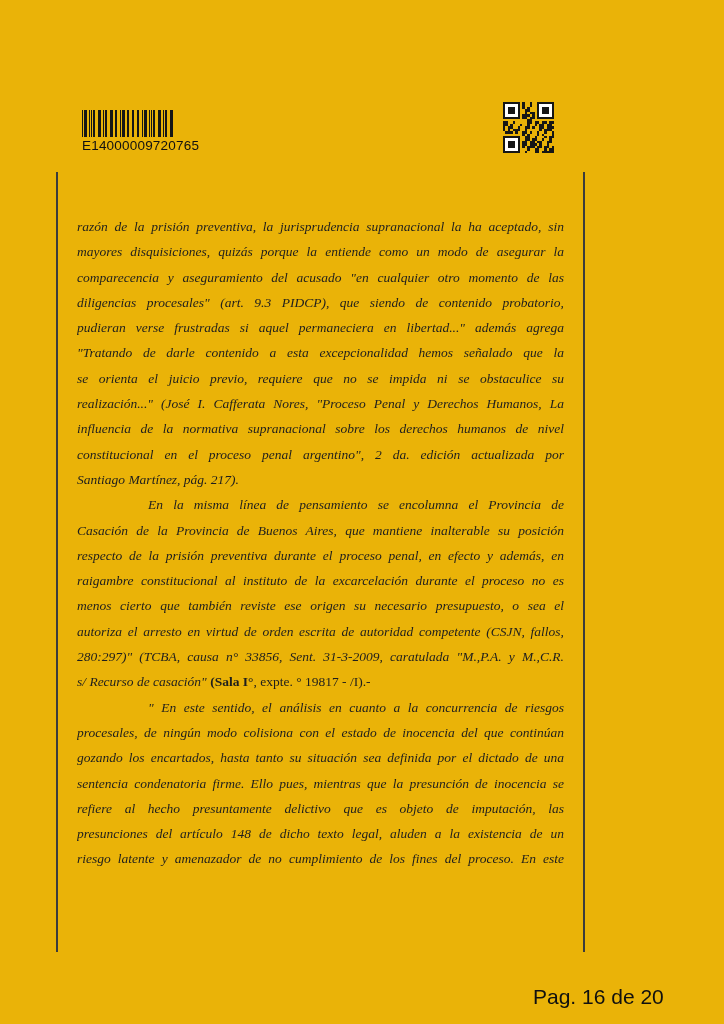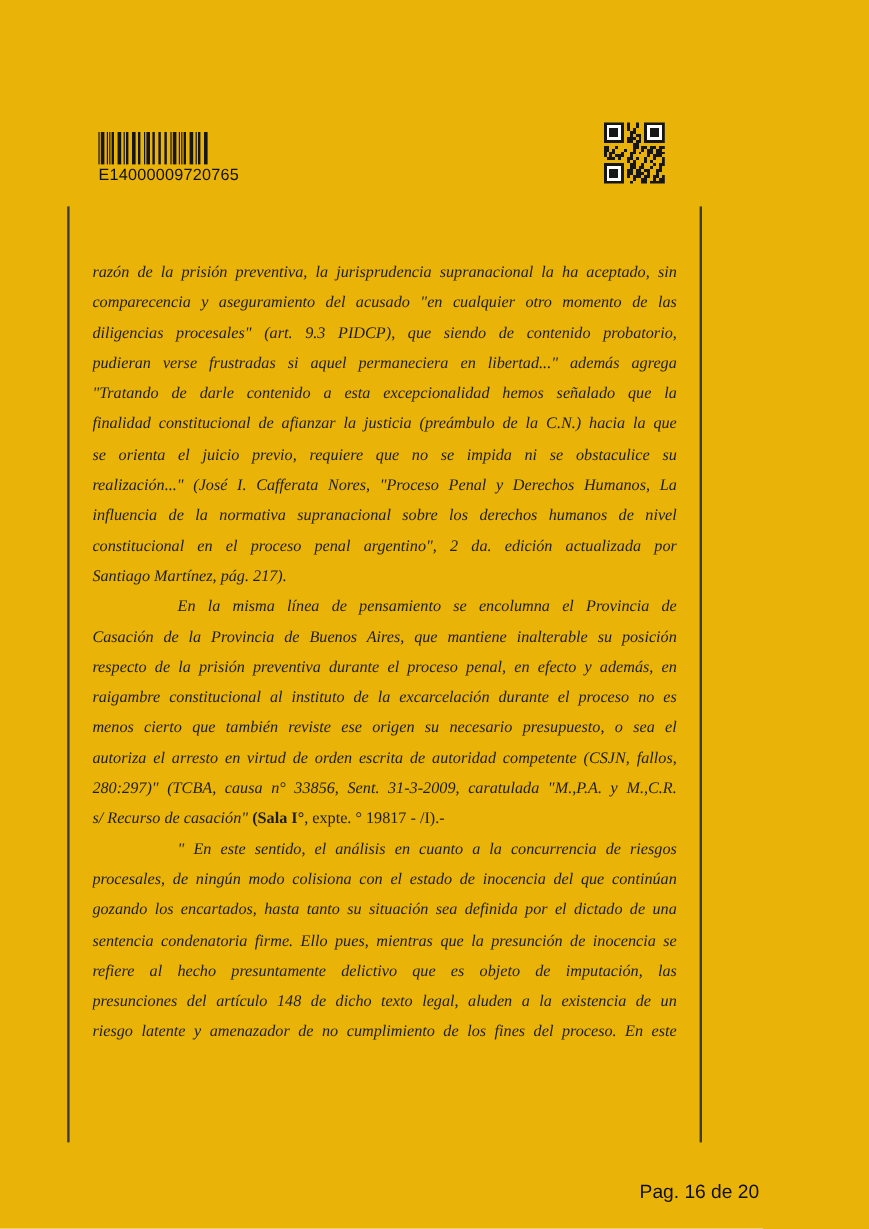--- a/index.html
+++ b/index.html
@@ -44,21 +44,21 @@
   .line.endline { text-align-last: left; }
   .line.indent { text-indent: 71px; }
   .s-italic { font-style: italic; }
   .s-bold   { font-style: normal; font-weight: bold; }
   .s-plain  { font-style: normal; }
 
   
   .footer-page {
     position: absolute; left: 533px; top: 985px;
     font-family: "Liberation Sans", sans-serif;
-    font-size: 16px; color: #101010; white-space: nowrap;
+    font-size: 21px; color: #101010; white-space: nowrap;
   }
 </style>
 </head>
 <body>
 
 <div class="page">
 
   <div class="barcode-group">
     <div class="barcode-bars"><i style="width: 1px; margin-right: 1px;"></i><i style="width: 3px; margin-right: 2px;"></i><i style="width: 1px; margin-right: 1px;"></i><i style="width: 1px; margin-right: 1px;"></i><i style="width: 2px; margin-right: 3px;"></i><i style="width: 3px; margin-right: 2px;"></i><i style="width: 1px; margin-right: 1px;"></i><i style="width: 2px; margin-right: 3px;"></i><i style="width: 3px; margin-right: 2px;"></i><i style="width: 2px; margin-right: 3px;"></i><i style="width: 1px; margin-right: 1px;"></i><i style="width: 3px; margin-right: 2px;"></i><i style="width: 2px; margin-right: 3px;"></i><i style="width: 2px; margin-right: 3px;"></i><i style="width: 2px; margin-right: 3px;"></i><i style="width: 1px; margin-right: 1px;"></i><i style="width: 3px; margin-right: 2px;"></i><i style="width: 1px; margin-right: 1px;"></i><i style="width: 1px; margin-right: 1px;"></i><i style="width: 2px; margin-right: 3px;"></i><i style="width: 3px; margin-right: 2px;"></i><i style="width: 1px; margin-right: 1px;"></i><i style="width: 2px; margin-right: 3px;"></i><i style="width: 3px; margin-right: 2px;"></i></div>
     <div class="barcode-label">E14000009720765</div>
@@ -203,25 +203,25 @@
       <rect x="0" y="14" width="7" height="7" fill="#161616"></rect>
       <rect x="1" y="15" width="5" height="5" fill="#ffffff"></rect>
       <rect x="2" y="16" width="3" height="3" fill="#161616"></rect>
     </svg>
 
   <div class="rule-v rule-left"></div>
   <div class="rule-v rule-right"></div>
 
   <div class="text-body">
       <div class="line"><span class="s-italic">razón de la prisión preventiva, la jurisprudencia supranacional la ha aceptado, sin</span></div>
+      <div class="line"><span class="s-italic">mayores disquisiciones, quizás porque la entiende como un modo de asegurar la</span></div>
       <div class="line"><span class="s-italic">comparecencia y aseguramiento del acusado "en cualquier otro momento de las</span></div>
       <div class="line"><span class="s-italic">diligencias procesales" (art. 9.3 PIDCP), que siendo de contenido probatorio,</span></div>
       <div class="line"><span class="s-italic">pudieran verse frustradas si aquel permaneciera en libertad..." además agrega</span></div>
       <div class="line"><span class="s-italic">"Tratando de darle contenido a esta excepcionalidad hemos señalado que la</span></div>
-      <div class="line"><span class="s-italic">finalidad constitucional de afianzar la justicia (preámbulo de la C.N.) hacia la que</span></div>
       <div class="line"><span class="s-italic">se orienta el juicio previo, requiere que no se impida ni se obstaculice su</span></div>
       <div class="line"><span class="s-italic">realización..." (José I. Cafferata Nores, "Proceso Penal y Derechos Humanos, La</span></div>
       <div class="line"><span class="s-italic">influencia de la normativa supranacional sobre los derechos humanos de nivel</span></div>
       <div class="line"><span class="s-italic">constitucional en el proceso penal argentino", 2 da. edición actualizada por</span></div>
       <div class="line endline"><span class="s-italic">Santiago Martínez, pág. 217).</span></div>
       <div class="line indent"><span class="s-italic">En la misma línea de pensamiento se encolumna el Provincia de</span></div>
       <div class="line"><span class="s-italic">Casación de la Provincia de Buenos Aires, que mantiene inalterable su posición</span></div>
       <div class="line"><span class="s-italic">respecto de la prisión preventiva durante el proceso penal, en efecto y además, en</span></div>
       <div class="line"><span class="s-italic">raigambre constitucional al instituto de la excarcelación durante el proceso no es</span></div>
       <div class="line"><span class="s-italic">menos cierto que también reviste ese origen su necesario presupuesto, o sea el</span></div>

